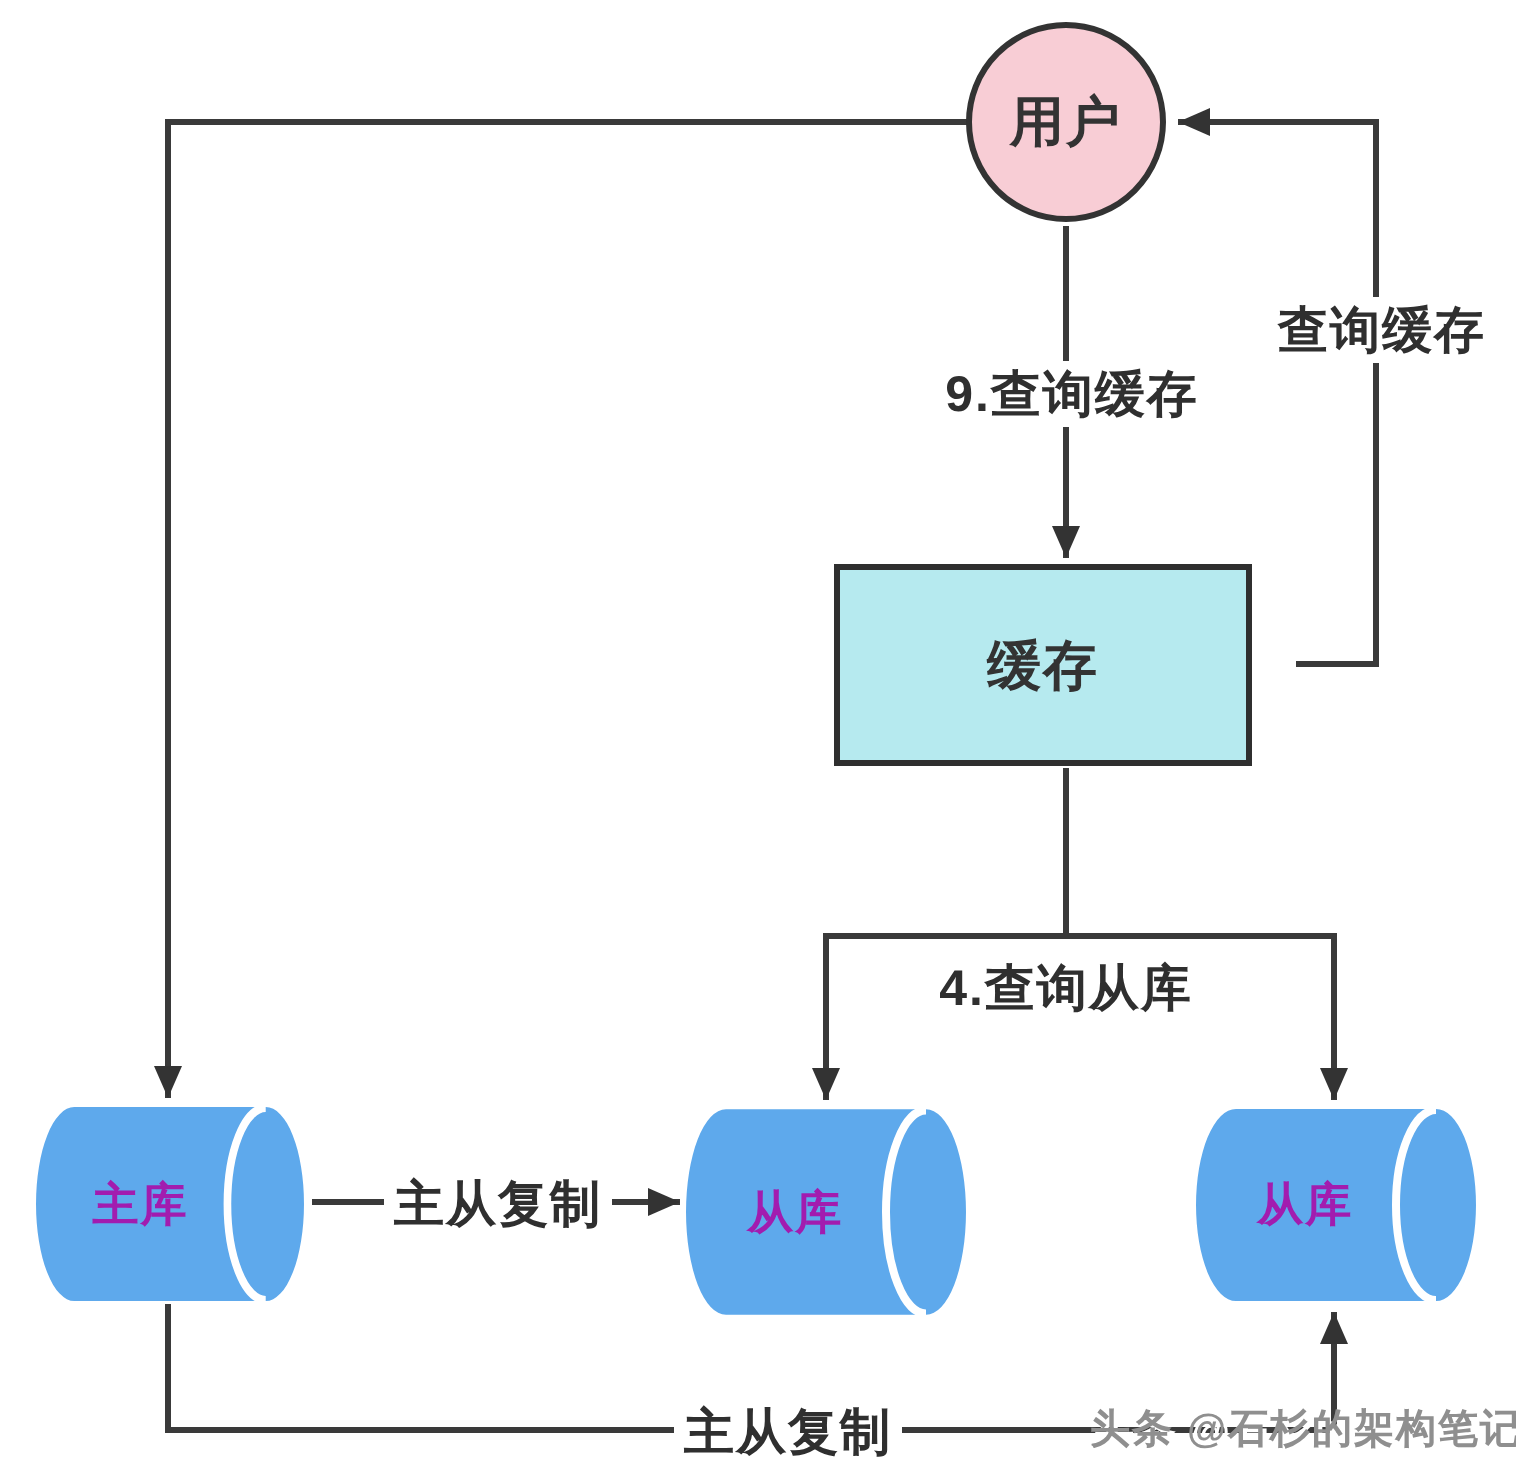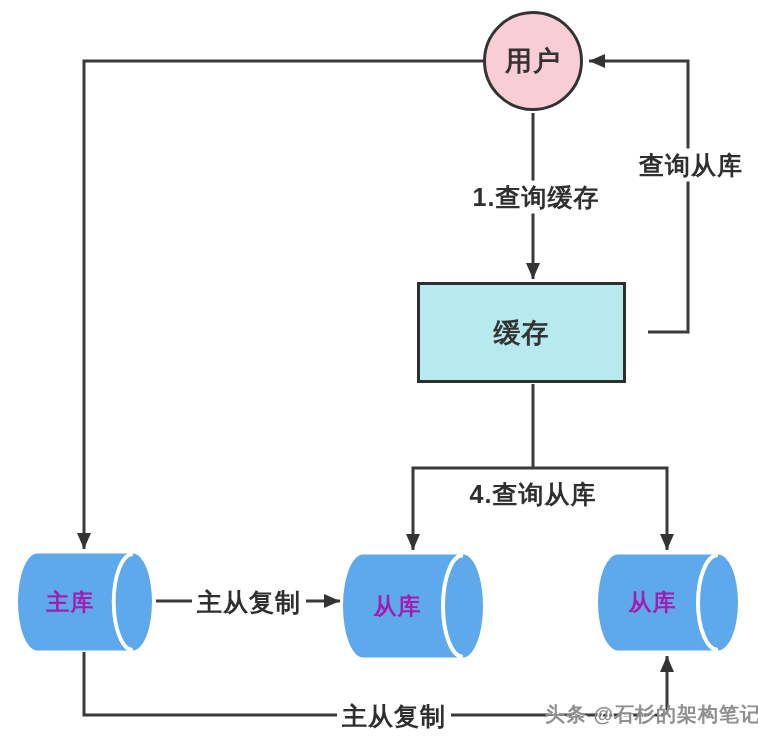--- a/index.html
+++ b/index.html
@@ -113,21 +113,21 @@
   </div>
 
   <div class="cylinder cyl-slave2">
     <svg viewBox="0 0 140 100" preserveAspectRatio="none">
       <path d="M 120,1.5 L 20,1.5 A 20,48.5 0 0 0 20,98.5 L 120,98.5 A 20,48.5 0 0 0 120,1.5 Z" fill="#5ea9ec"></path>
       <path d="M 120,2 A 20,48 0 0 0 120,98" fill="none" stroke="#ffffff" stroke-width="4"></path>
     </svg>
     <span class="cyl-label">从库</span>
   </div>
 
-  <div class="edge-label lbl-querycache">1.查询缓存</div>
-  <div class="edge-label lbl-return">查询从库</div>
+  <div class="edge-label lbl-querycache">9.查询缓存</div>
+  <div class="edge-label lbl-return">查询缓存</div>
   <div class="edge-label lbl-queryslave">4.查询从库</div>
   <div class="edge-label lbl-repl-mid">主从复制</div>
   <div class="edge-label lbl-repl-bottom">主从复制</div>
 
   <div class="watermark">头条 @石杉的架构笔记</div>
 
 </div>
 
 </body></html>

